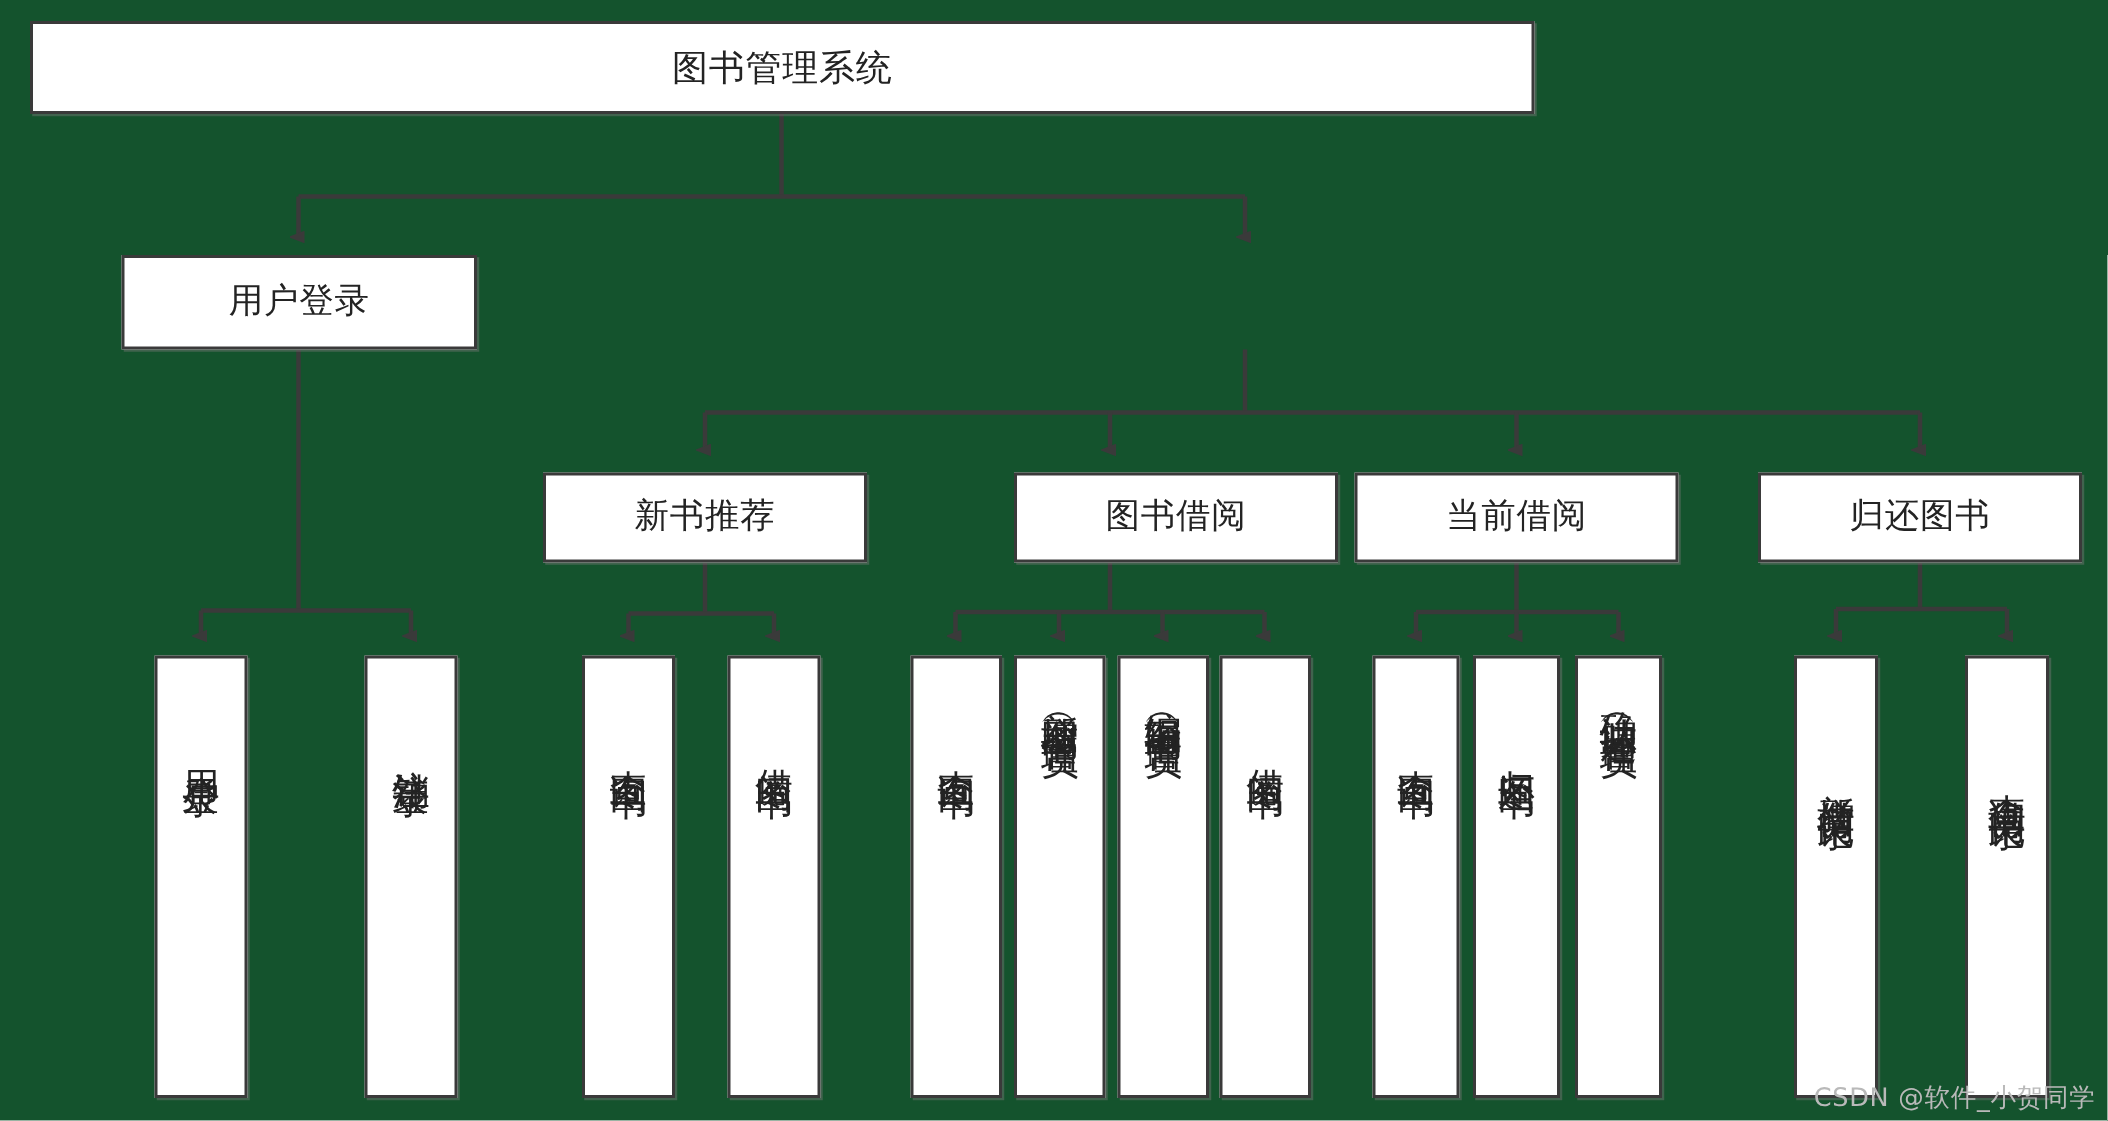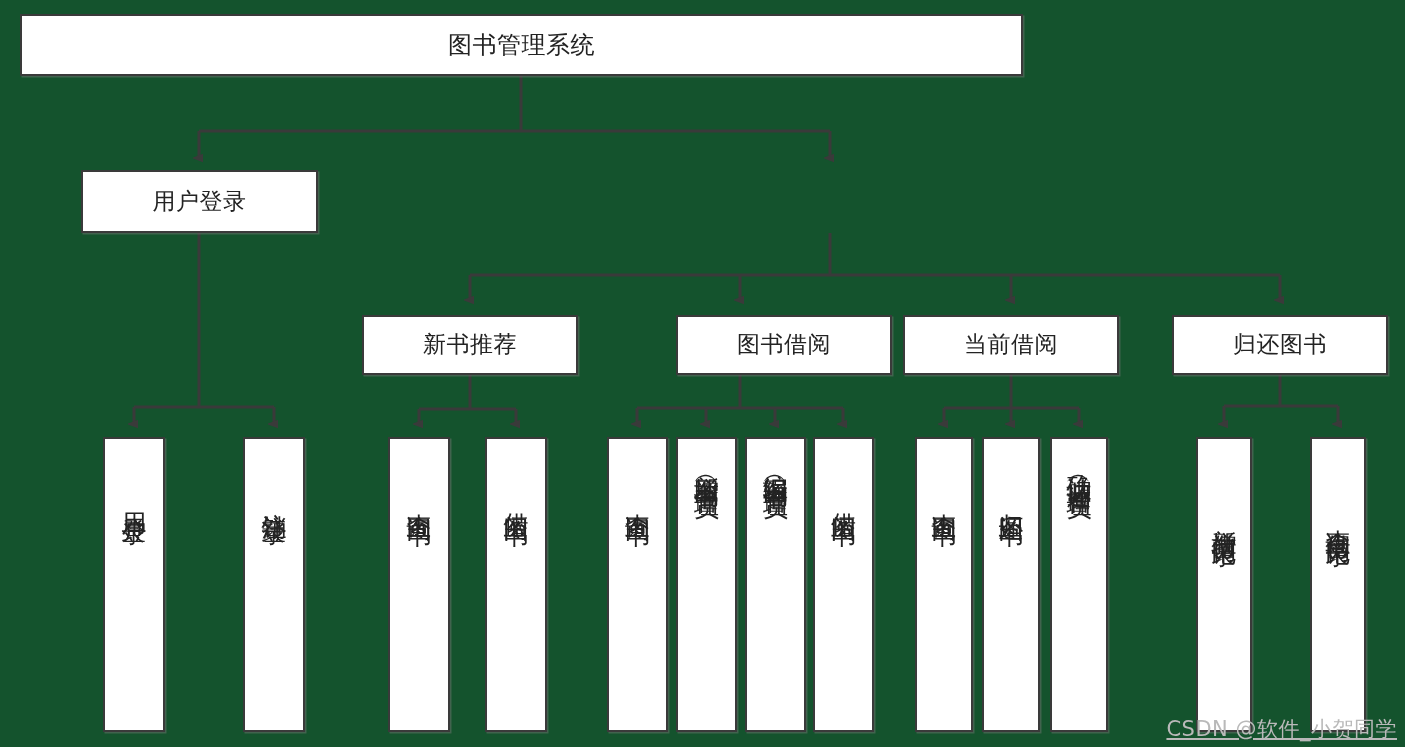--- a/index.html
+++ b/index.html
@@ -66,26 +66,25 @@
   .node.vertical.midlow .node-label {
     padding-top: 60px;
   }
   .node.vertical.high .node-label {
     padding-top: 6px;
   }
   #watermark {
     position: absolute;
     right: 8px;
     bottom: 4px;
-    font-size: 21px;
+    font-size: 17px;
     color: #b9b9b9;
     letter-spacing: 0.5px;
     white-space: nowrap;
     user-select: none;
-    text-decoration: underline;
   }
 </style>
 </head>
 <body>
 
 <div id="diagram-root">
 
   <svg id="edges-layer" viewBox="0 0 1405 747" width="1405" height="747">
     <defs>
       <marker id="arrowhead" markerWidth="10" markerHeight="10" refX="4.2" refY="4" orient="auto" markerUnits="userSpaceOnUse">

